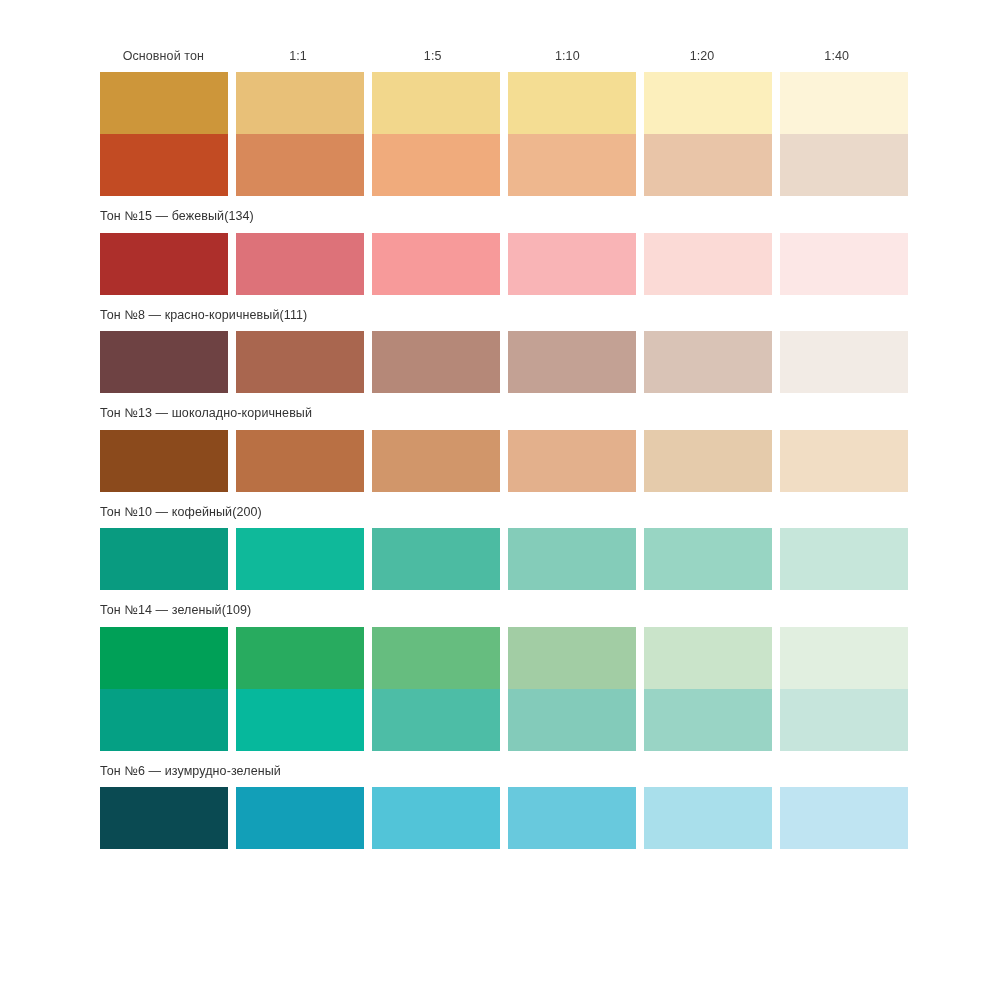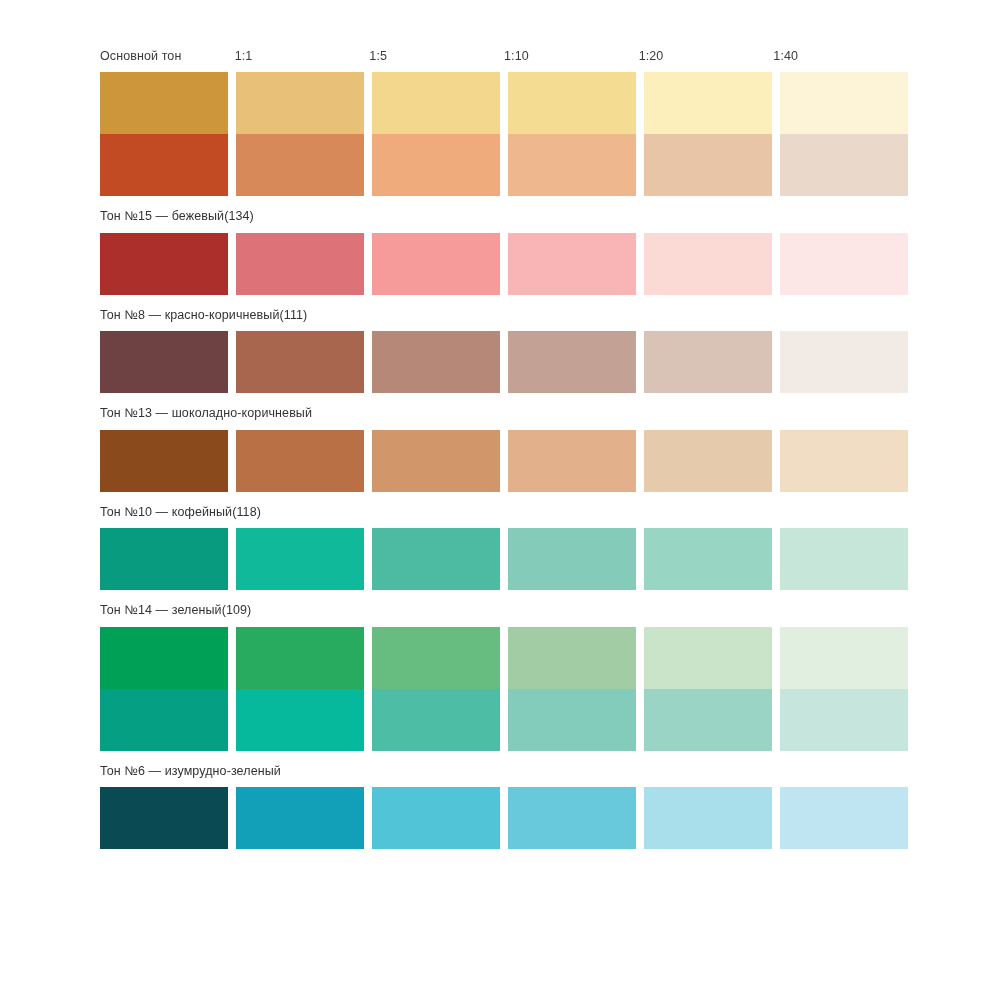--- a/index.html
+++ b/index.html
@@ -17,20 +17,21 @@
   #chart-root {
     position: absolute;
     left: 100px;
     top: 40px;
     width: 800px;
   }
   .header-row {
     display: flex;
     height: 32px;
     align-items: center;
+    text-align: center;
   }
   .header-cell {
     width: 128px;
     margin-right: 8px;
     font-size: 12.5px;
     color: #3b3b3b;
     letter-spacing: 0.1px;
     white-space: nowrap;
   }
   .header-cell:last-child { margin-right: 0; }
@@ -116,21 +117,21 @@
       </div>
       <div class="tone-row">
         <div class="swatch-strip">
           <div class="swatch" style="background-color: rgb(139, 74, 28);"></div>
           <div class="swatch" style="background-color: rgb(185, 112, 68);"></div>
           <div class="swatch" style="background-color: rgb(209, 150, 106);"></div>
           <div class="swatch" style="background-color: rgb(227, 176, 140);"></div>
           <div class="swatch" style="background-color: rgb(229, 203, 171);"></div>
           <div class="swatch" style="background-color: rgb(241, 221, 196);"></div>
         </div>
-        <div class="tone-label">Тон №10 — кофейный(118)</div>
+        <div class="tone-label">Тон №10 — кофейный(200)</div>
       </div>
       <div class="tone-row">
         <div class="swatch-strip">
           <div class="swatch" style="background-color: rgb(9, 155, 128);"></div>
           <div class="swatch" style="background-color: rgb(15, 185, 154);"></div>
           <div class="swatch" style="background-color: rgb(76, 187, 162);"></div>
           <div class="swatch" style="background-color: rgb(132, 204, 185);"></div>
           <div class="swatch" style="background-color: rgb(152, 213, 195);"></div>
           <div class="swatch" style="background-color: rgb(198, 230, 218);"></div>
         </div>

